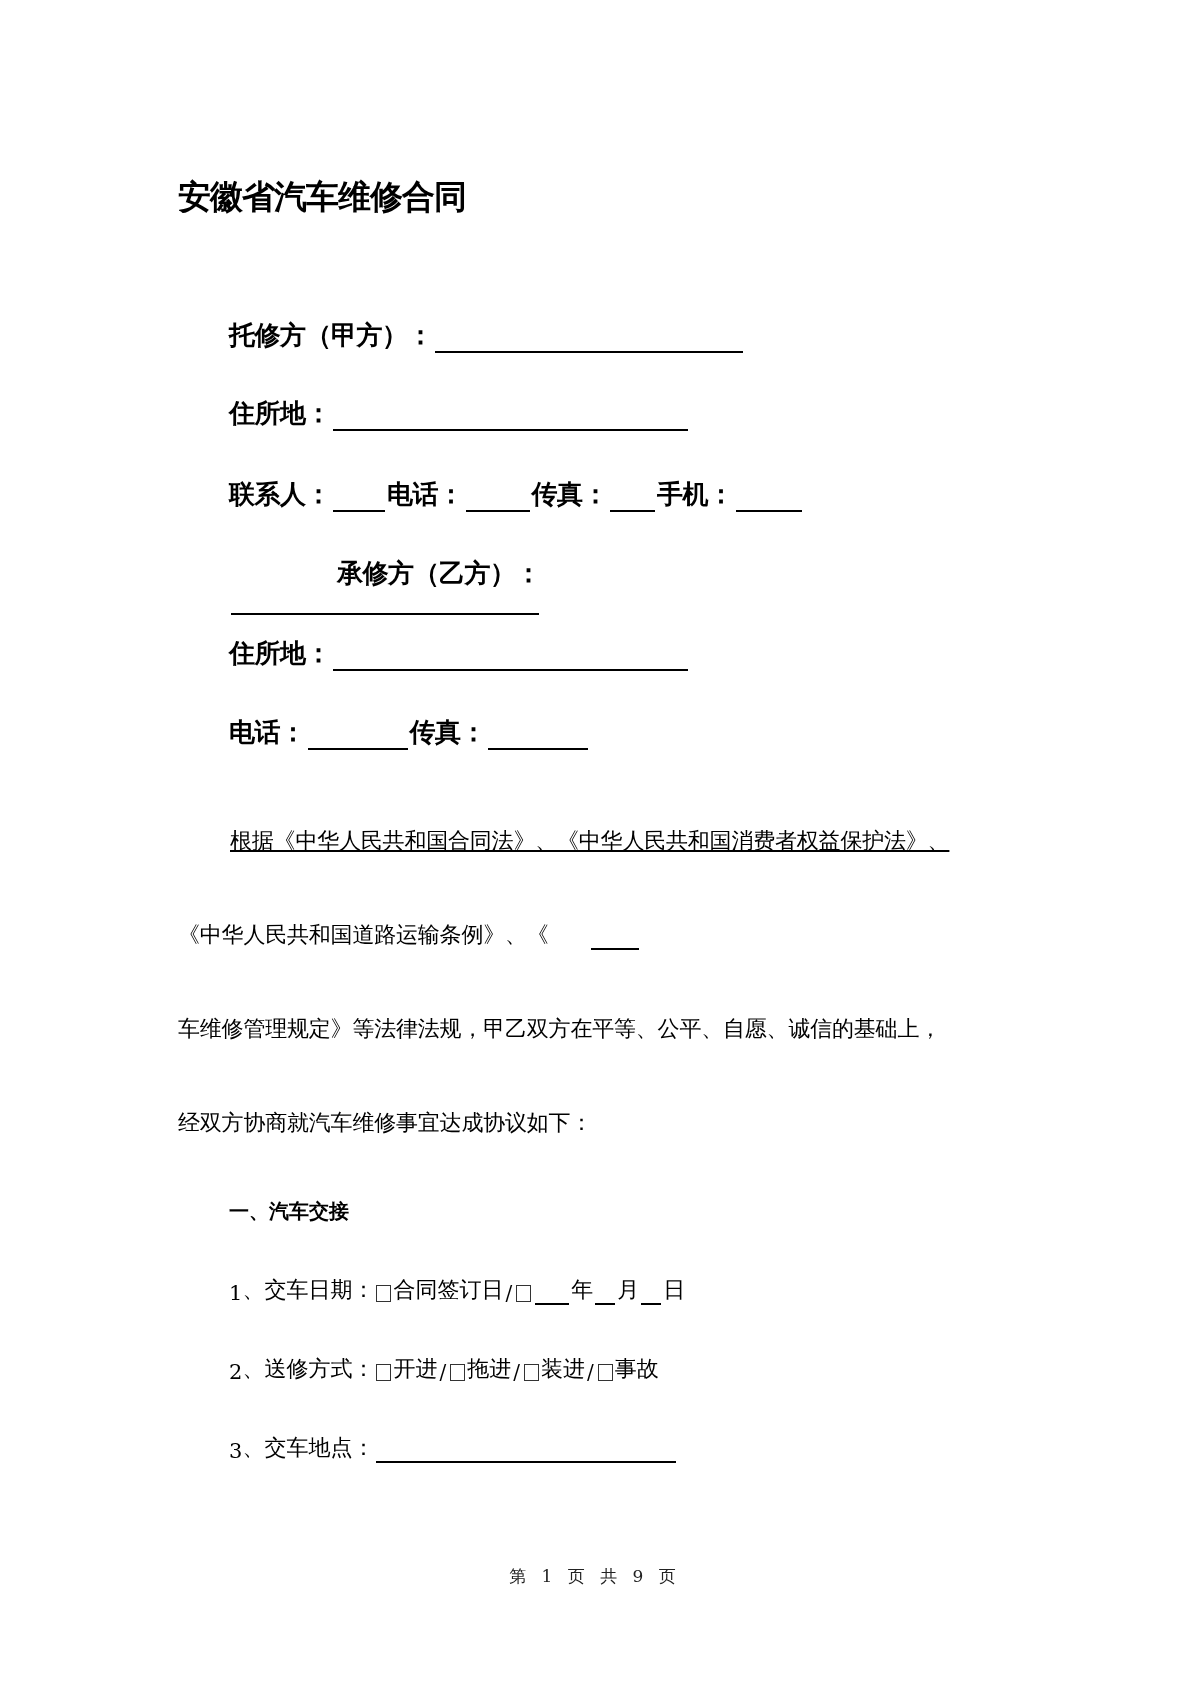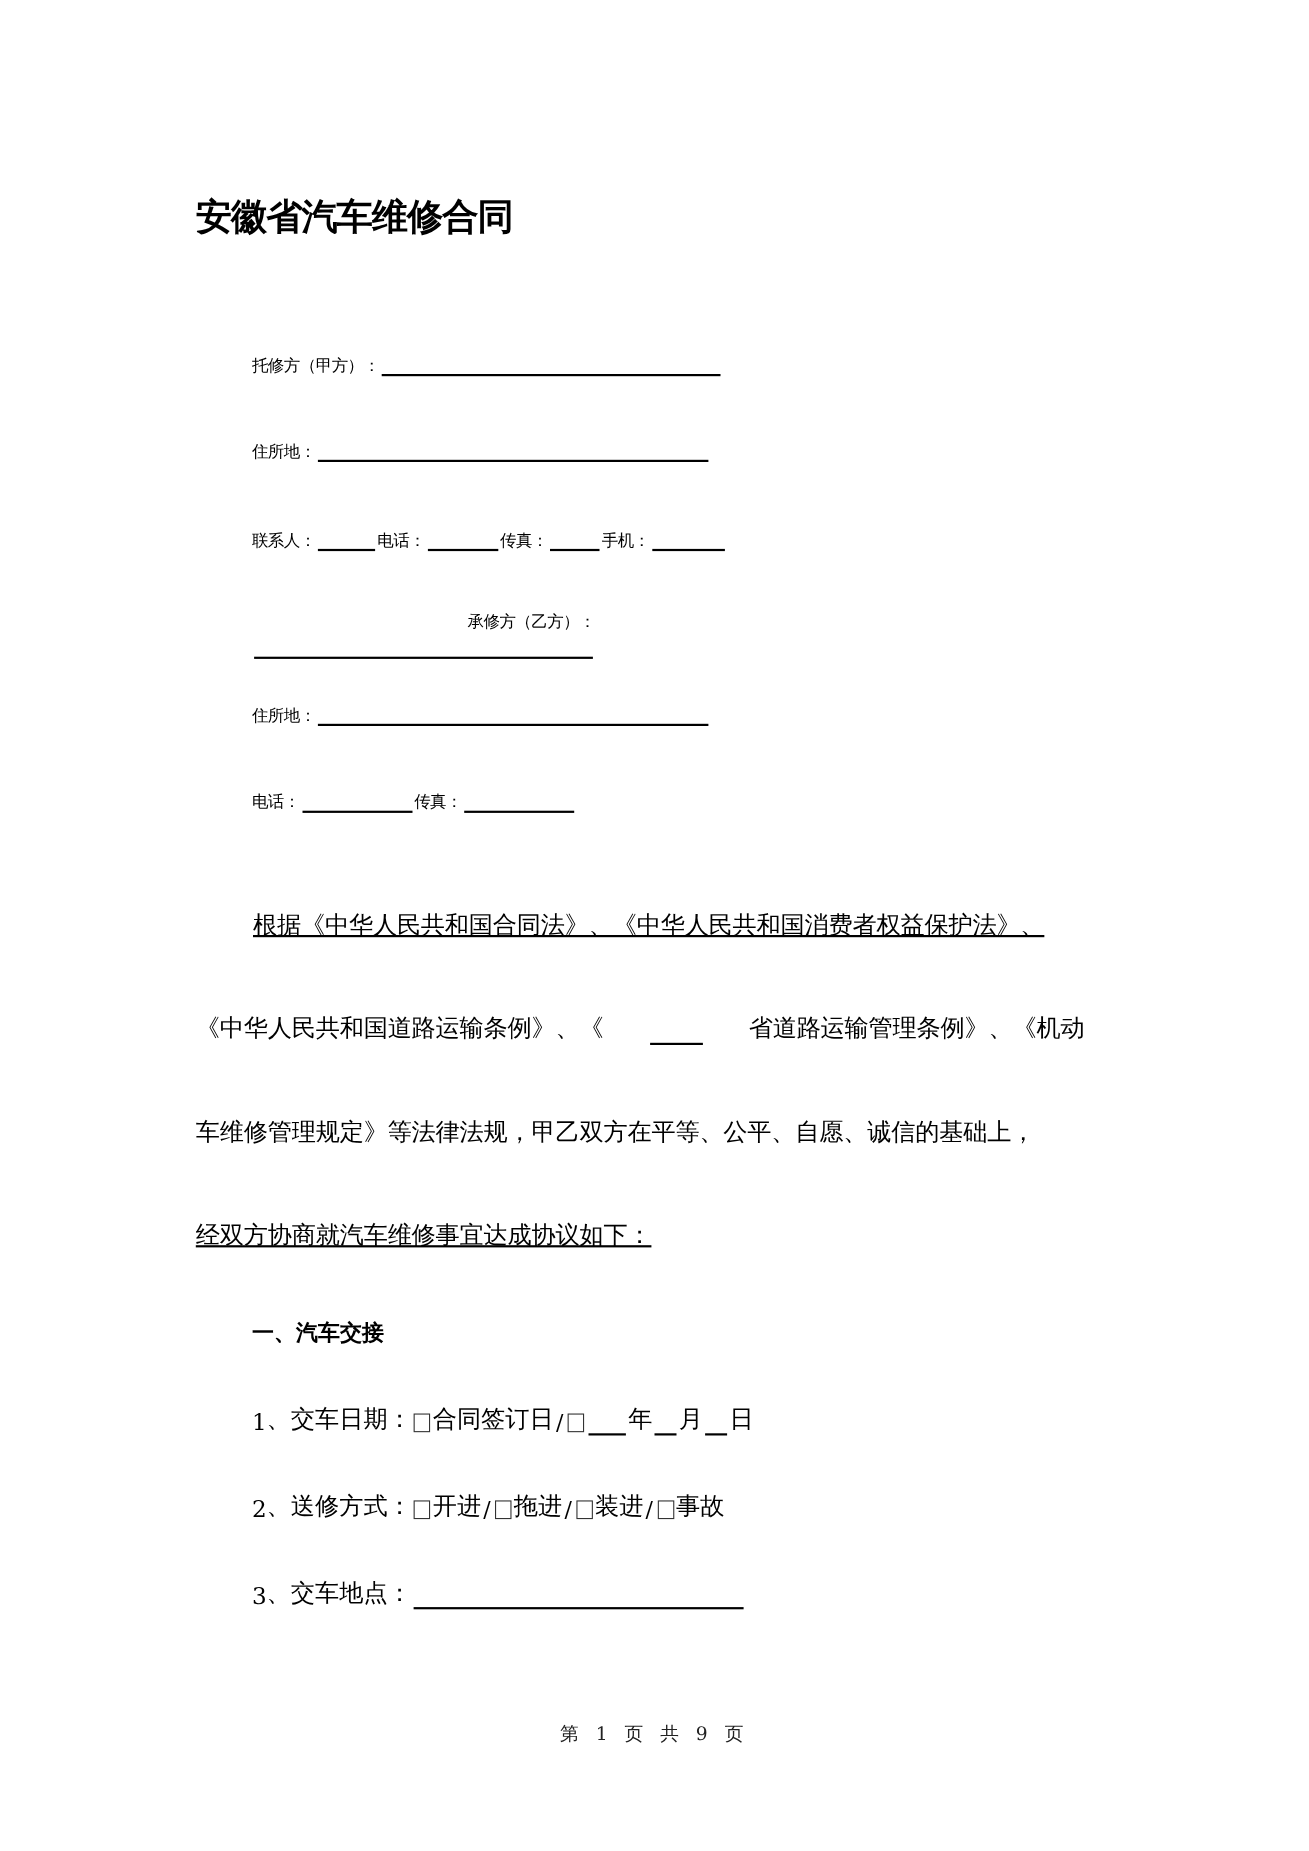--- a/index.html
+++ b/index.html
@@ -18,22 +18,22 @@
     .abs { position: absolute; white-space: nowrap; }
     .title {
       left: 178px;
       top: 175px;
       font-size: 33px;
       font-weight: bold;
       letter-spacing: -1px;
     }
     .field-line {
       left: 229px;
-      font-size: 15px;
-      font-weight: normal;
+      font-size: 26px;
+      font-weight: bold;
       letter-spacing: -0.5px;
       display: flex;
       align-items: flex-end;
     }
     .blank {
       display: inline-block;
       border-bottom: 2px solid #000;
       height: 22px;
       margin: 0 2px;
       vertical-align: bottom;
@@ -126,26 +126,25 @@
   <span class="blank" style="width:100px;"></span>
   <span>传真：</span>
   <span class="blank" style="width:100px;"></span>
 </div>
 
 <div class="abs para" style="left:230px; top:826px;text-decoration:underline;">根据《中华人民共和国合同法》、《中华人民共和国消费者权益保护法》、</div>
 
 <div class="abs para" style="left:178px; top:920px;gap:40px;">
   <span>《中华人民共和国道路运输条例》、《</span>
   <span class="blank" style="width:48px;"></span>
-  <span>省道路运输管理条例》、《机动</span>
 </div>
 
 <div class="abs para" style="left:178px; top:1014px;">车维修管理规定》等法律法规，甲乙双方在平等、公平、自愿、诚信的基础上，</div>
 
-<div class="abs para" style="left:178px; top:1108px;text-decoration:underline;">经双方协商就汽车维修事宜达成协议如下：</div>
+<div class="abs para" style="left:178px; top:1108px;">经双方协商就汽车维修事宜达成协议如下：</div>
 
 <div class="abs section-heading">一、汽车交接</div>
 
 <div class="abs item" style="top:1275px;">
   <span class="num">1</span>
   <span>、交车日期：</span>
   <span class="checkbox"></span>
   <span>合同签订日</span>
   <span class="slash">/</span>
   <span class="checkbox"></span>

